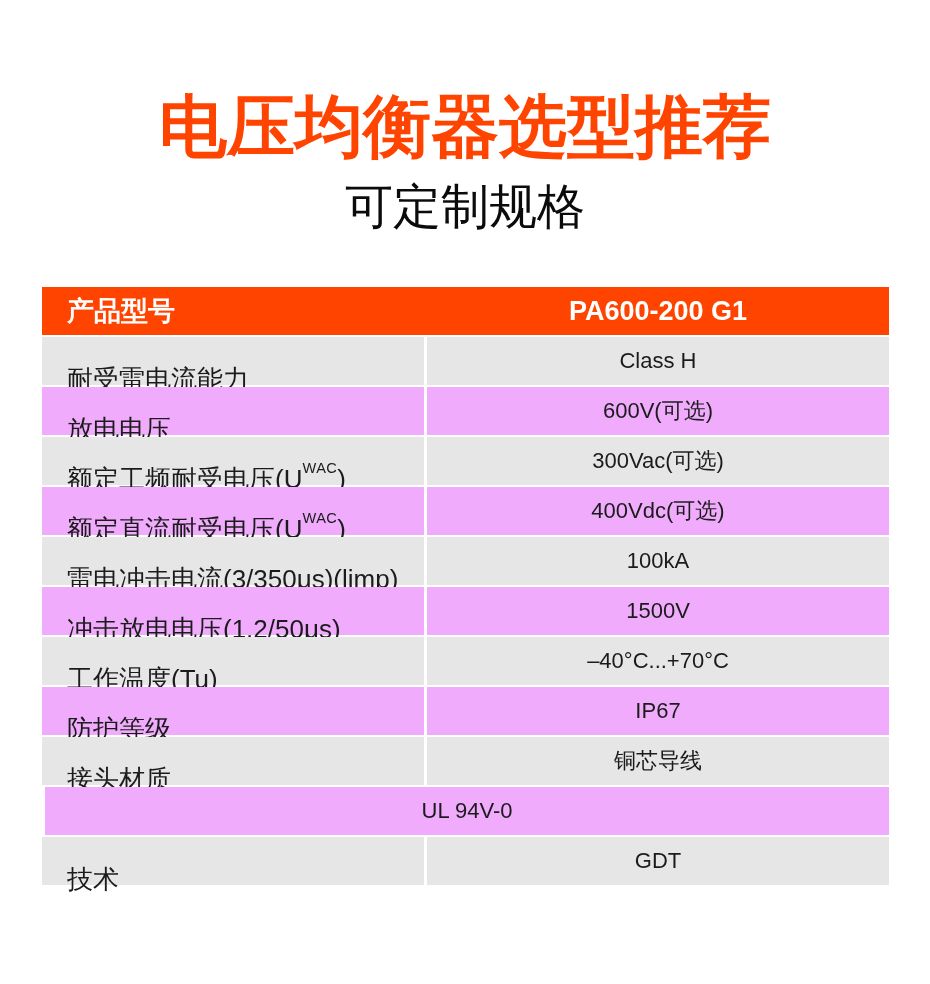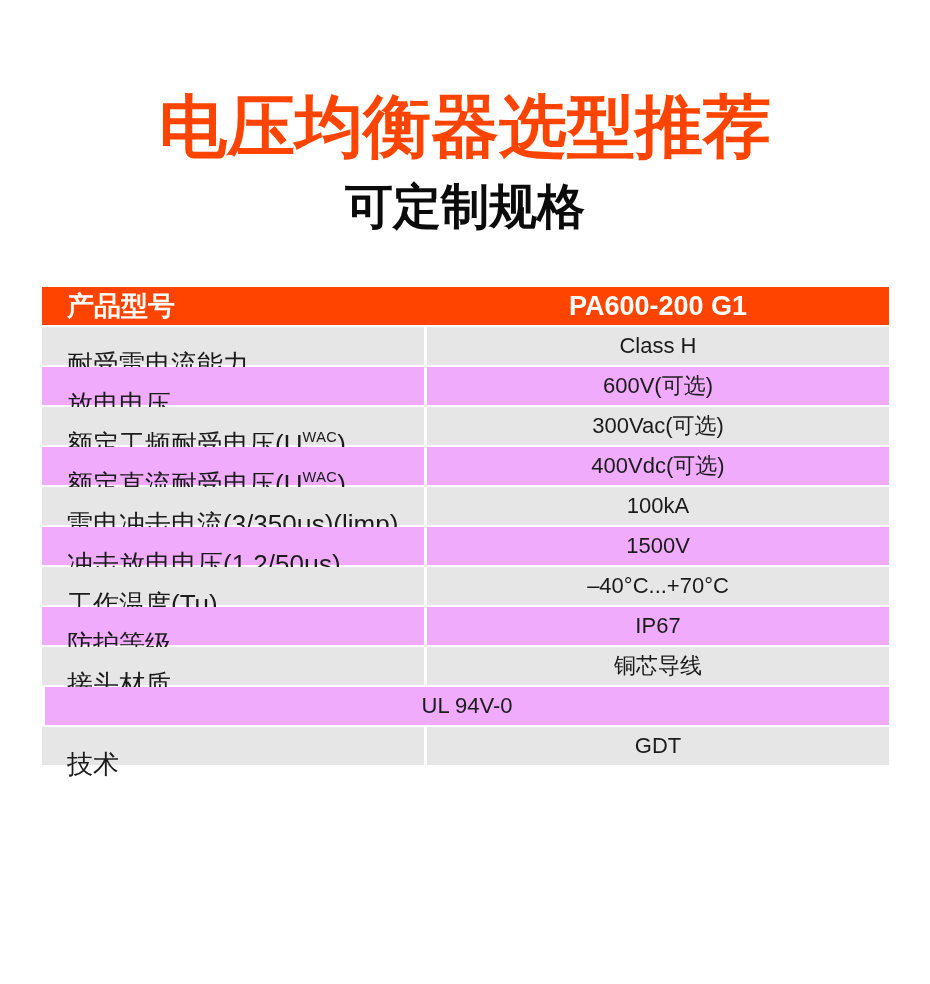--- a/index.html
+++ b/index.html
@@ -11,28 +11,28 @@
   body{background:#ffffff;font-family:"Liberation Sans","DejaVu Sans",sans-serif;}
   .page{
     width:930px;height:984px;background:#ffffff;overflow:hidden;
     padding-top:88px;position:relative;
   }
   .title{
     font-size:68px;line-height:77px;font-weight:900;
     color:var(--accent);text-align:center;letter-spacing:0px;
   }
   .subtitle{
-    font-size:48px;line-height:56px;font-weight:700;
+    font-size:48px;line-height:56px;font-weight:400;
     color:#0b0b0b;text-align:center;margin-top:14px;
   }
   .spec-table{
     width:847px;margin-left:42px;margin-top:52px;
   }
   .t-row{
-    display:flex;height:38px;margin-bottom:2px;
+    display:flex;height:48px;margin-bottom:2px;
   }
   .cell-label{
     width:382px;display:flex;align-items:center;
     padding-left:25px;font-size:26px;font-weight:500;color:var(--ink);
     white-space:nowrap;
   }
   .cell-gap{width:3px;background:transparent;}
   .cell-value{
     flex:1;display:flex;align-items:center;justify-content:center;
     font-size:22px;font-weight:500;color:var(--ink);
@@ -41,21 +41,21 @@
   .t-header .cell-label,
   .t-header .cell-value{
     background:var(--accent);color:#ffffff;font-weight:700;font-size:27px;
   }
   .row-gray .cell-label,
   .row-gray .cell-value{background:var(--row-alt);}
   .row-white .cell-label,
   .row-white .cell-value{background:#f0abfc;}
   .sub{
     font-size:0.56em;letter-spacing:0.5px;
-    align-self:flex-end;
+    align-self:flex-end;padding-bottom:9px;
   }
   .cell-label span{display:inline-block;margin-top:36px;}
 </style>
 </head>
 <body>
 
 <div class="page">
 
   <div class="title">电压均衡器选型推荐</div>
 

